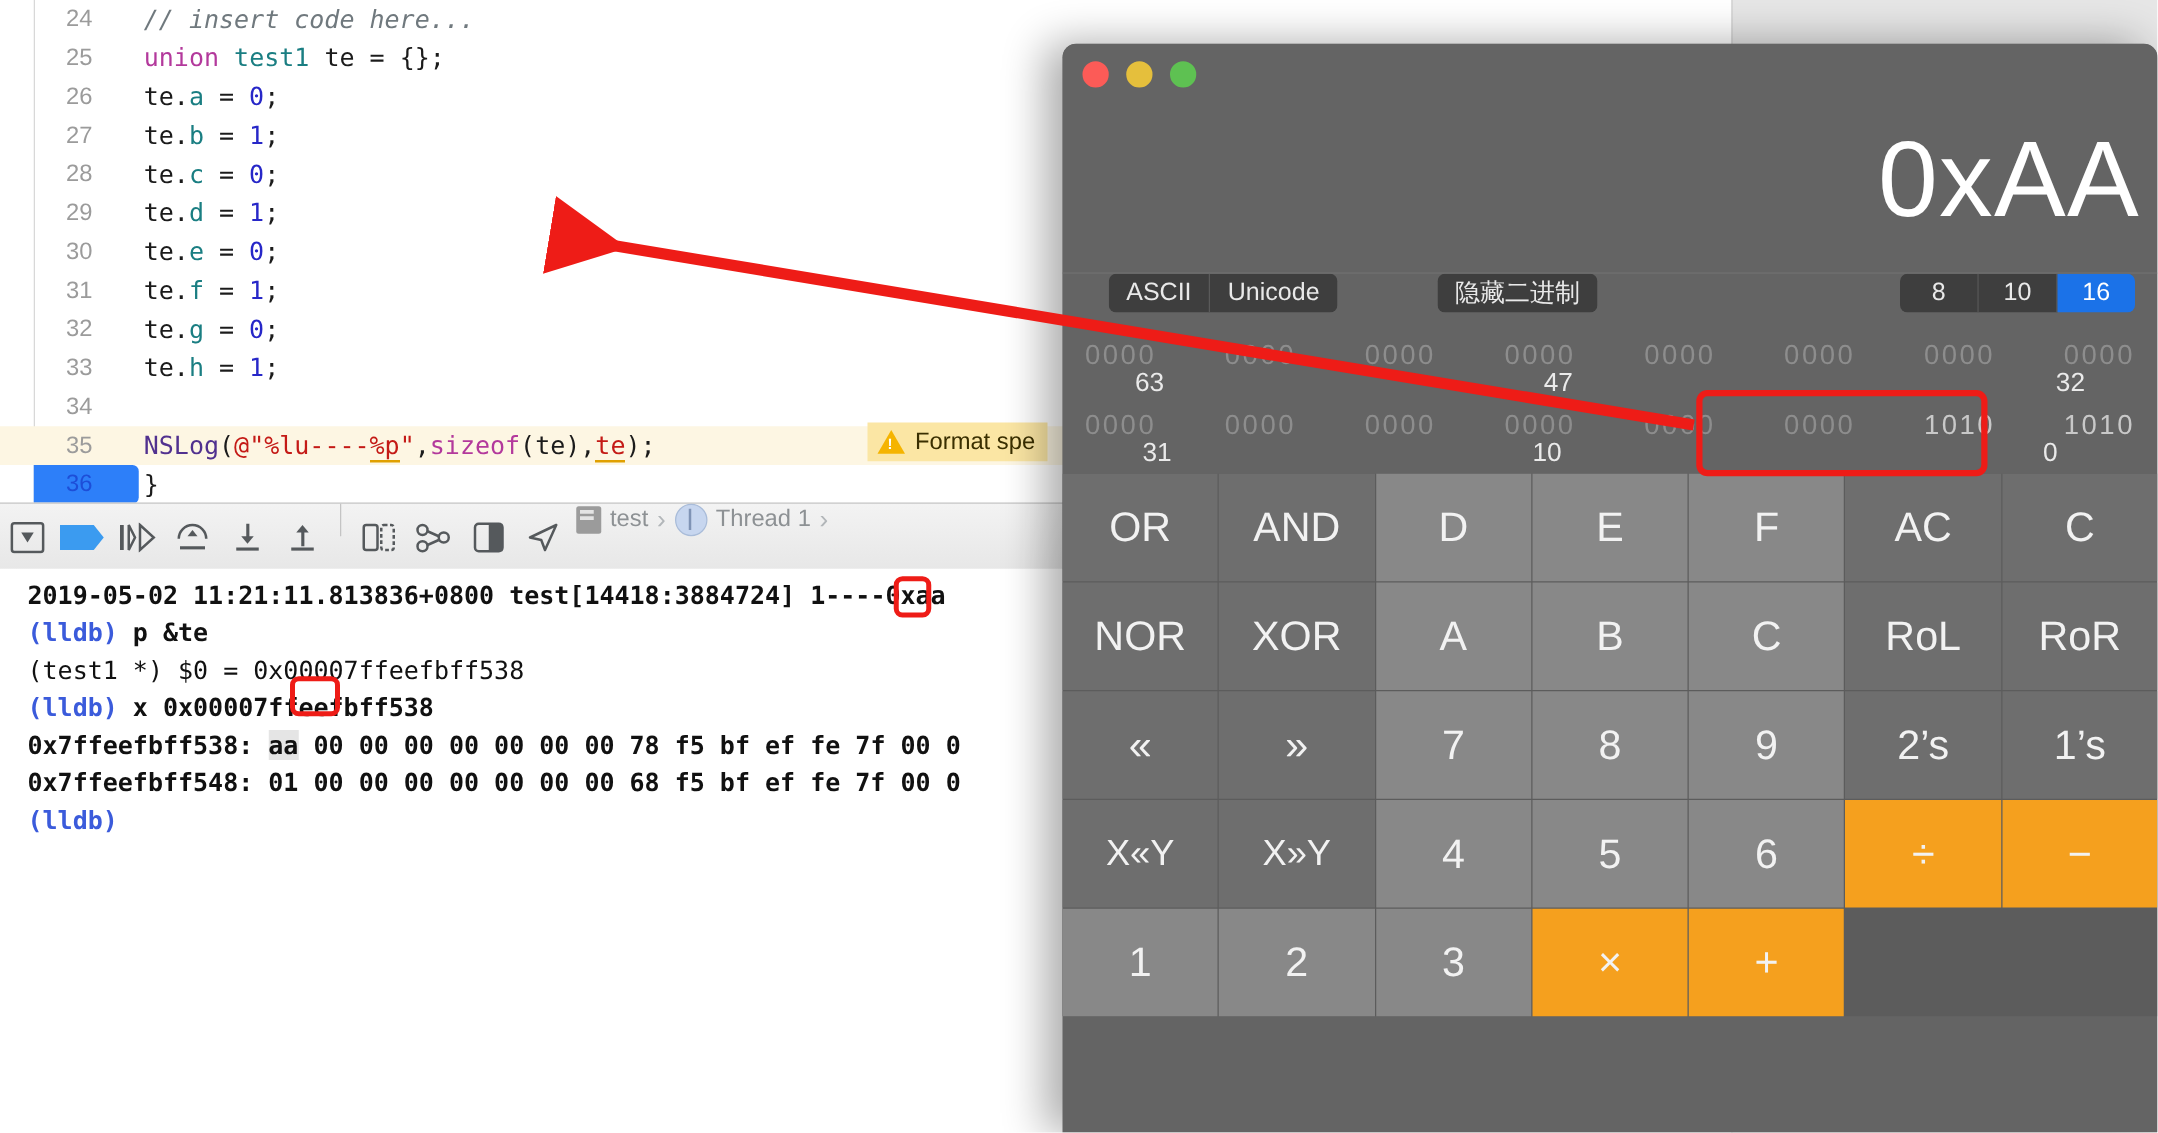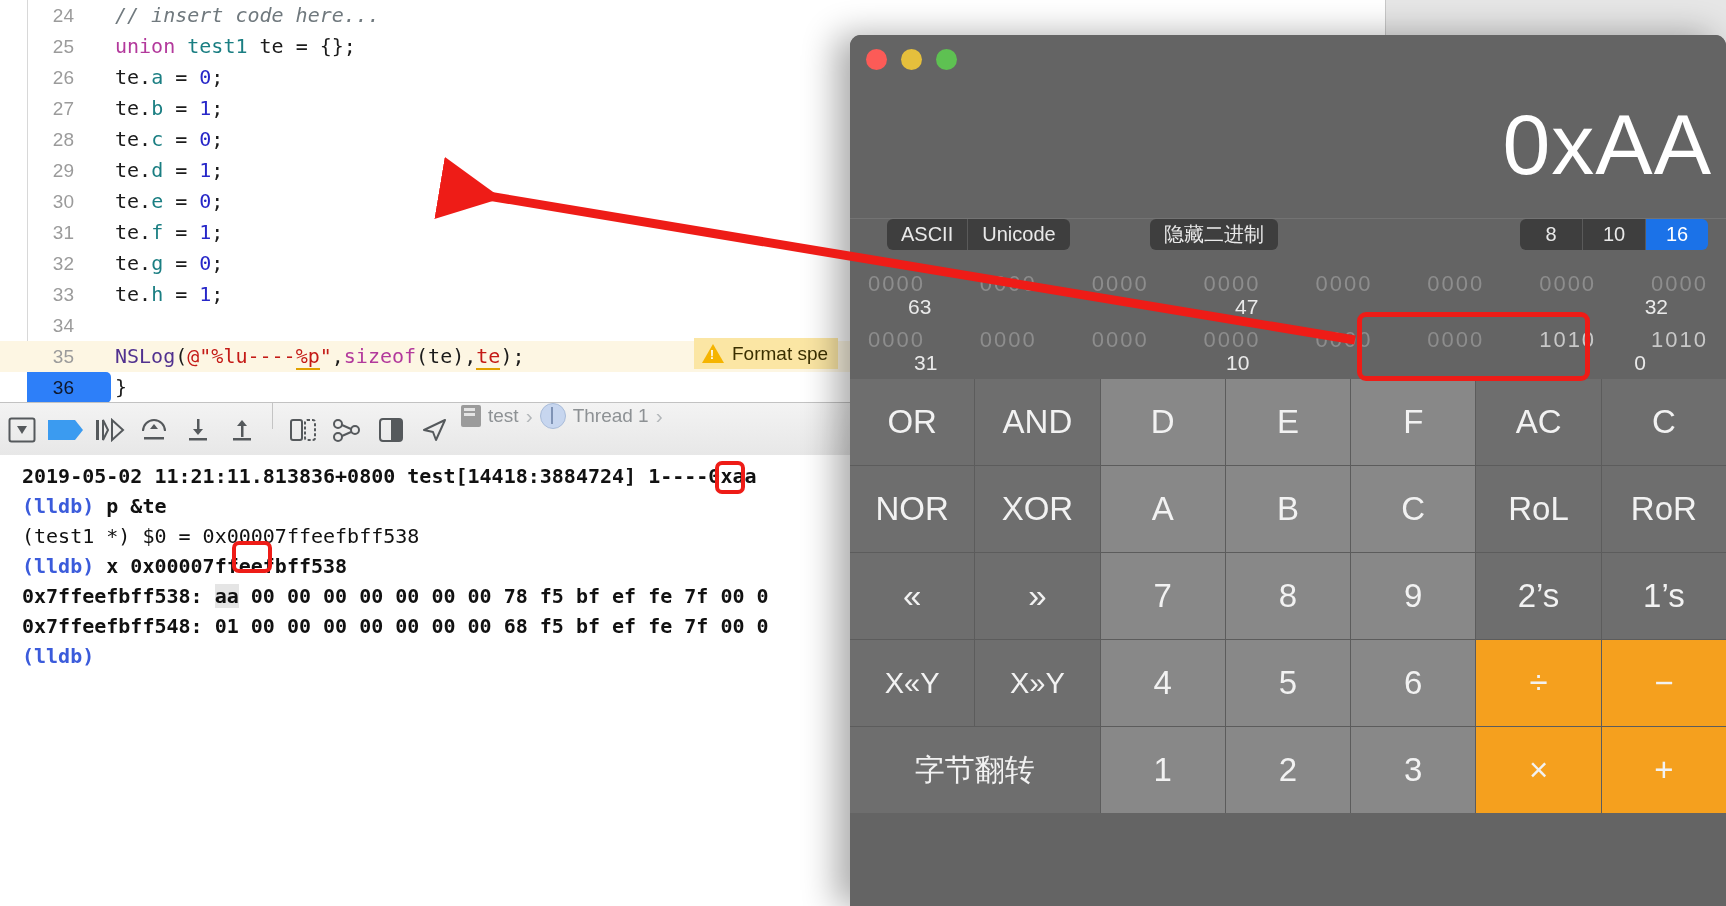--- a/index.html
+++ b/index.html
@@ -69,21 +69,21 @@
     font-size: 19px;
     font-family: "Liberation Sans", sans-serif;
   }
   .code-line .src {
     position: absolute;
     left: 115px;
     color: #1b1b1b;
   }
   .code-line.hl { background: #fdf6e3; }
   .code-line.cur .ln {
-    color: #0f172a;
+    color: #1d4ed8;
   }
   #cur-marker {
     position: absolute;
     left: 27px;
     width: 84px;
     height: 31px;
     background: #2d7ff9;
     border-radius: 0 5px 5px 0;
   }
   .kw      { color: #b3399c; }
@@ -603,21 +603,20 @@
       <div class="key numk">9</div>
       <div class="key fnk">2’s</div>
       <div class="key fnk">1’s</div>
       <div class="key fnk small">X«Y</div>
       <div class="key fnk small">X»Y</div>
       <div class="key numk">4</div>
       <div class="key numk">5</div>
       <div class="key numk">6</div>
       <div class="key opk">÷</div>
       <div class="key opk">−</div>
-      <div class="key fnk zh" style="grid-column: span 2;">字节翻转</div>
       <div class="key numk">1</div>
       <div class="key numk">2</div>
       <div class="key numk">3</div>
       <div class="key opk">×</div>
       <div class="key opk">+</div>
     </div>
 </div>
 
 <div id="rb-bin"></div>
 

